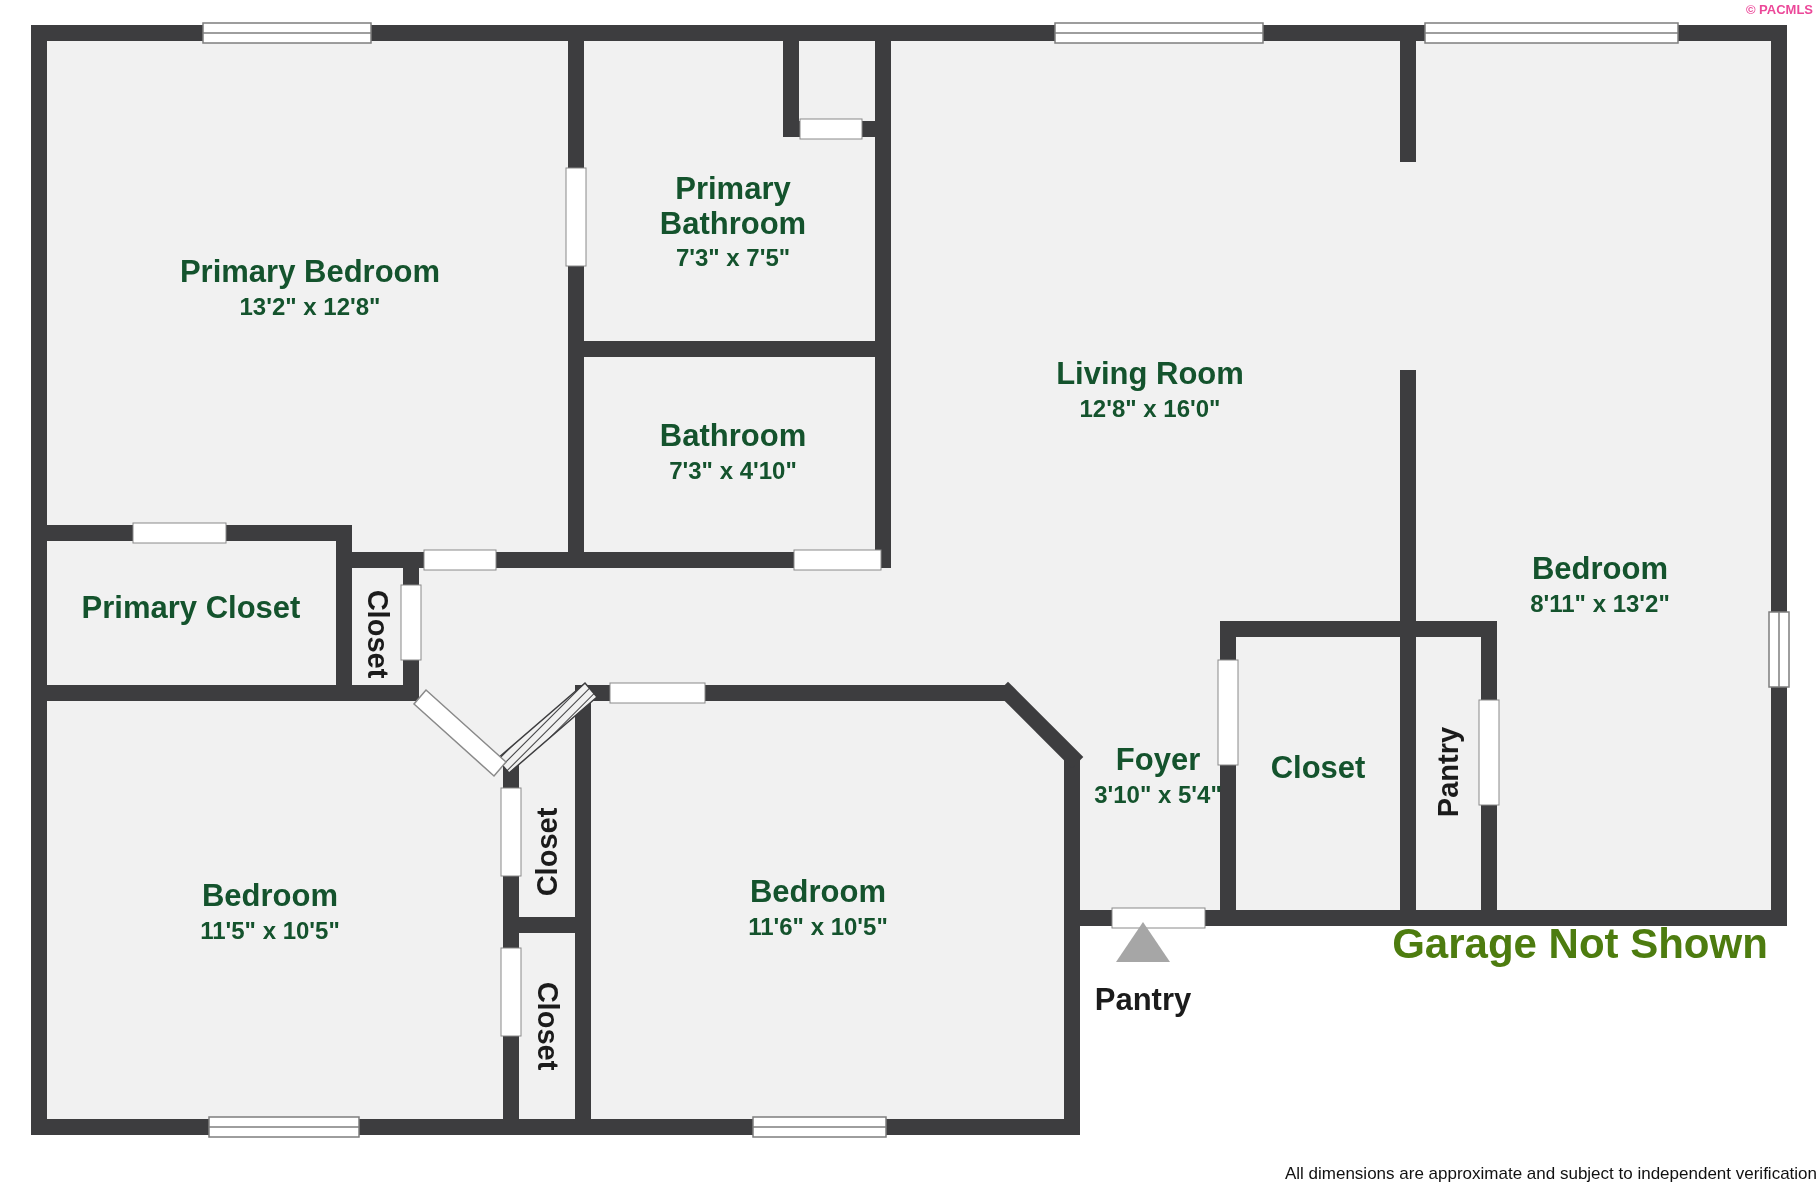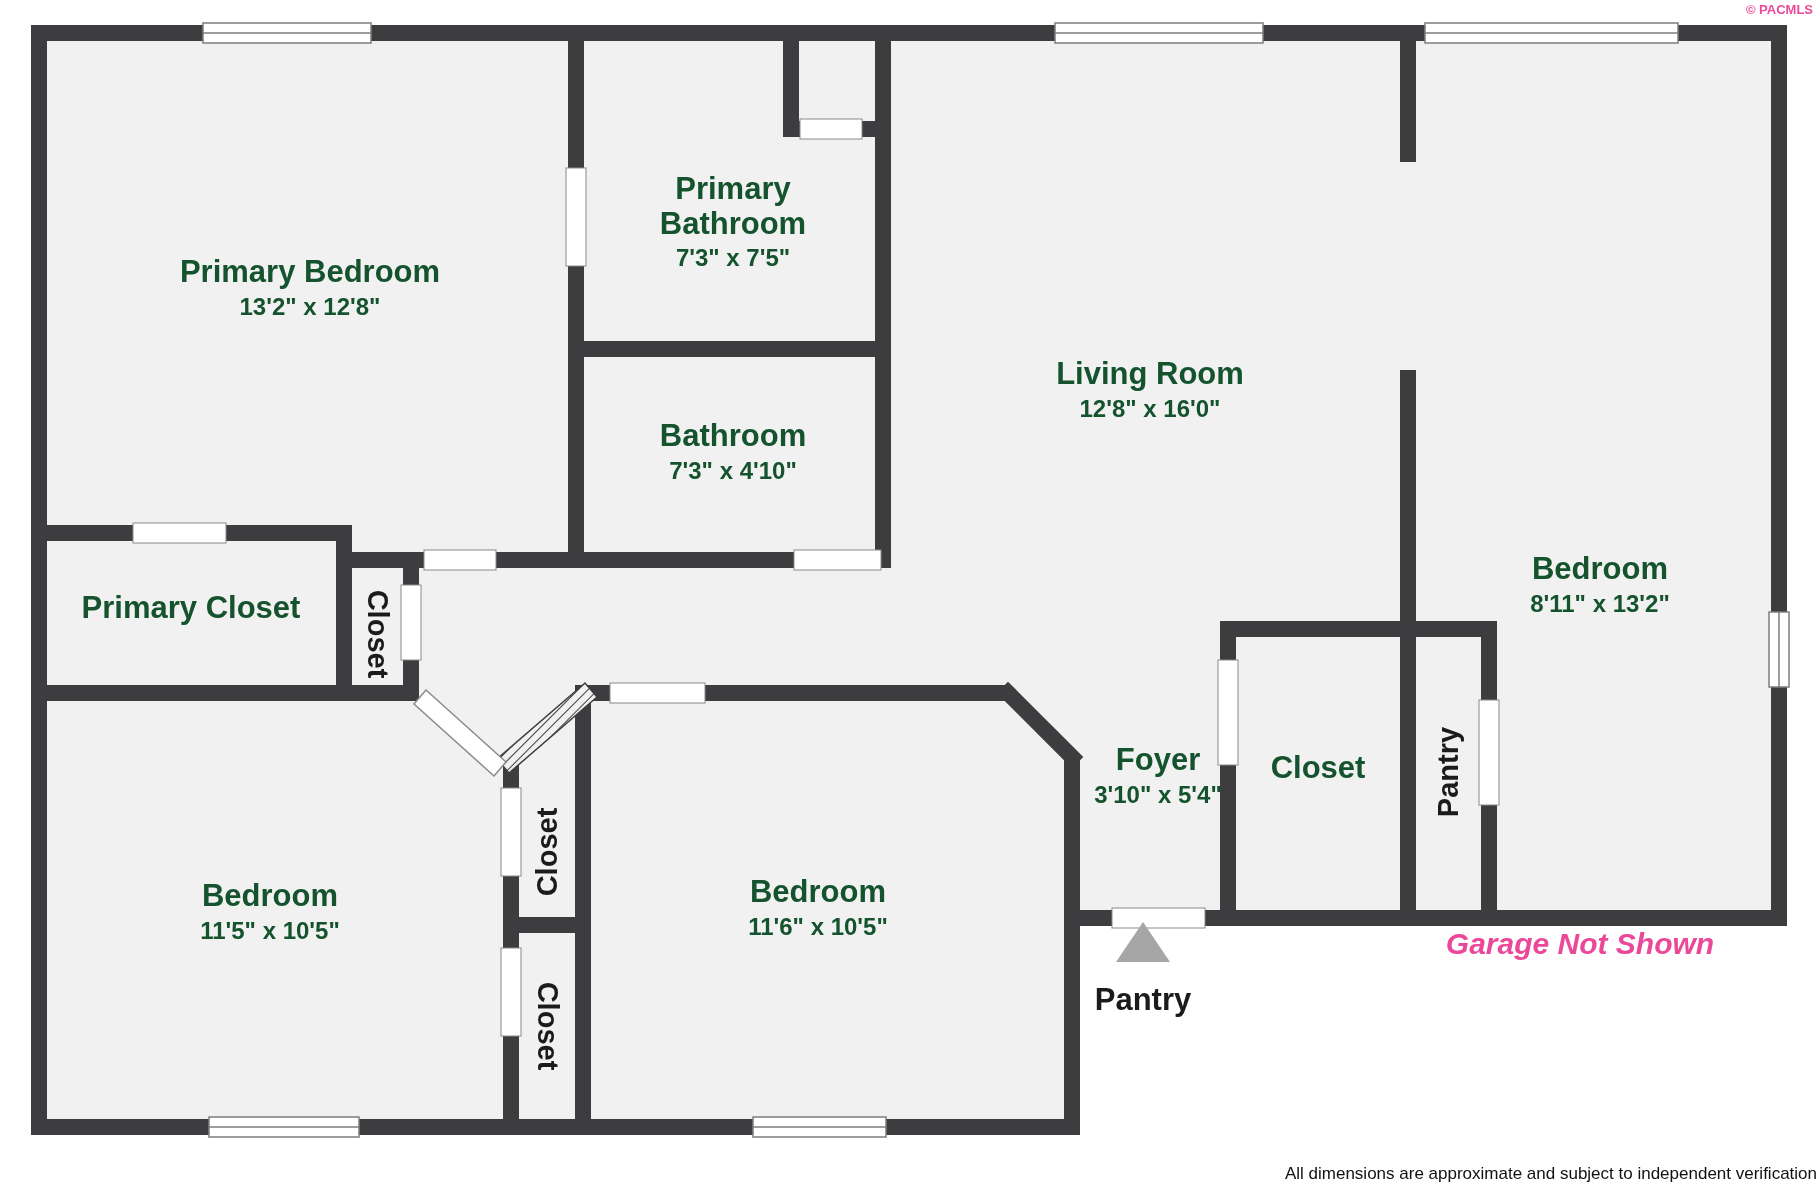--- a/index.html
+++ b/index.html
@@ -6,21 +6,21 @@
   body{width:1817px;height:1192px;overflow:hidden;font-family:"Liberation Sans",sans-serif;}
   .stage{position:relative;width:1817px;height:1192px;background:#ffffff;}
   .plan-svg{position:absolute;left:0;top:0;}
   .room-label{position:absolute;transform:translate(-50%,-50%);text-align:center;color:#14532d;white-space:nowrap;}
   .room-label.wrap{white-space:normal;width:212px;}
   .room-name{font-size:31px;font-weight:bold;line-height:1.12;}
   .room-dims{font-size:24px;font-weight:bold;margin-top:3px;}
   .v-label{position:absolute;color:#1b1b1b;font-size:29px;font-weight:bold;white-space:nowrap;}
   .v-cw{transform:translate(-50%,-50%) rotate(90deg);}
   .v-ccw{transform:translate(-50%,-50%) rotate(-90deg);}
-  .big-note{position:absolute;transform:translate(-50%,-50%);font-size:30px;font-weight:bold;color:#ec4899;white-space:nowrap;font-style:italic;}
+  .big-note{position:absolute;transform:translate(-50%,-50%);font-size:42px;font-weight:bold;color:#4d7c0f;white-space:nowrap;}
   .entry-label{position:absolute;transform:translate(-50%,-50%);font-size:31px;font-weight:bold;color:#1b1b1b;}
   .copyright{position:absolute;top:2px;right:4px;font-size:13px;font-weight:bold;color:#ec4899;}
   .footer-note{position:absolute;left:0;right:0;bottom:8px;text-align:right;font-size:17px;color:#111111;}
 </style>
 </head>
 <body>
 
 <div class="stage">
 
   <svg class="plan-svg" width="1817" height="1192" viewBox="0 0 1817 1192">

